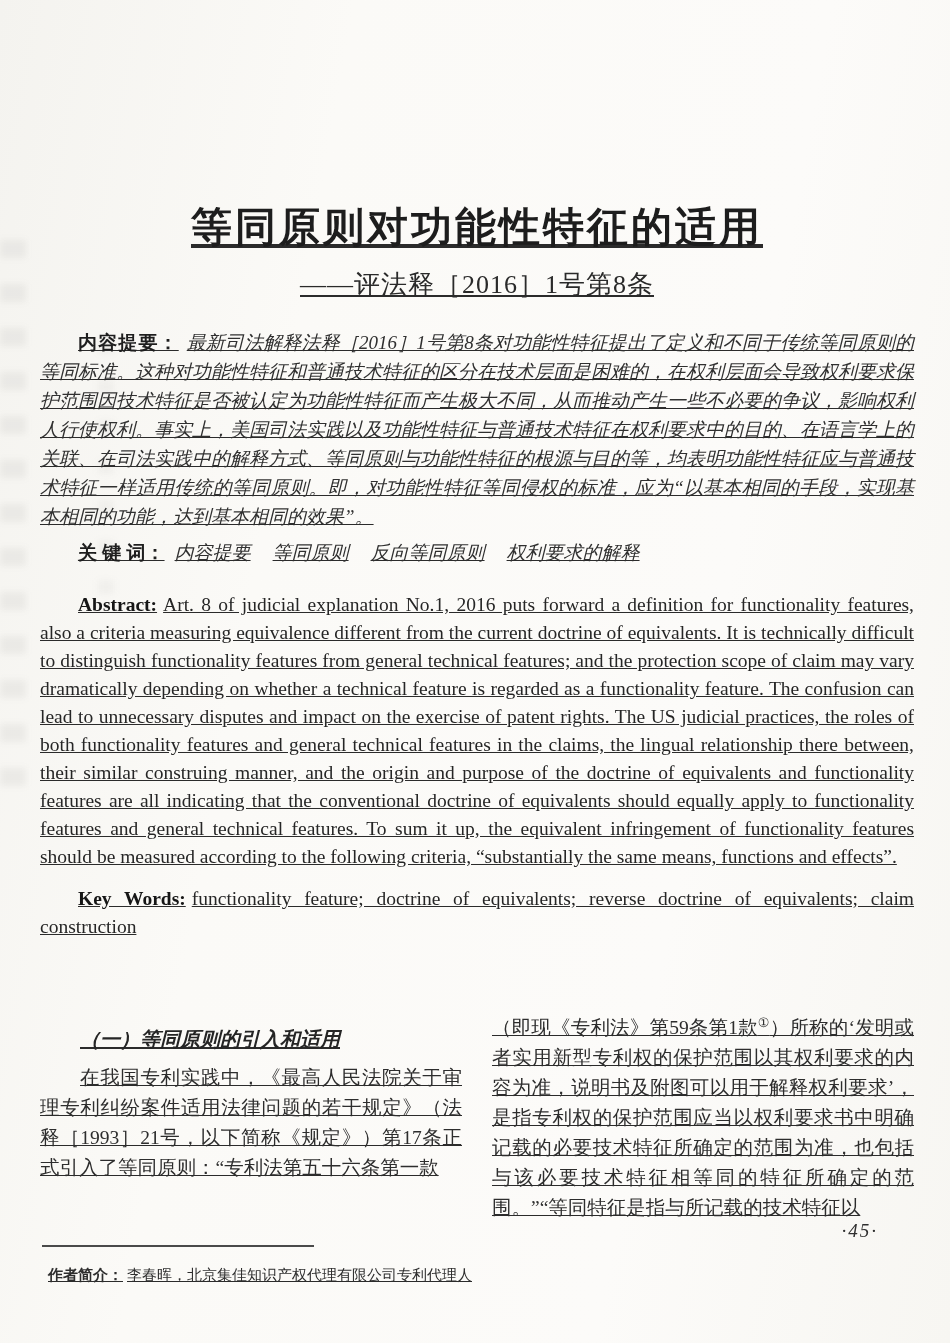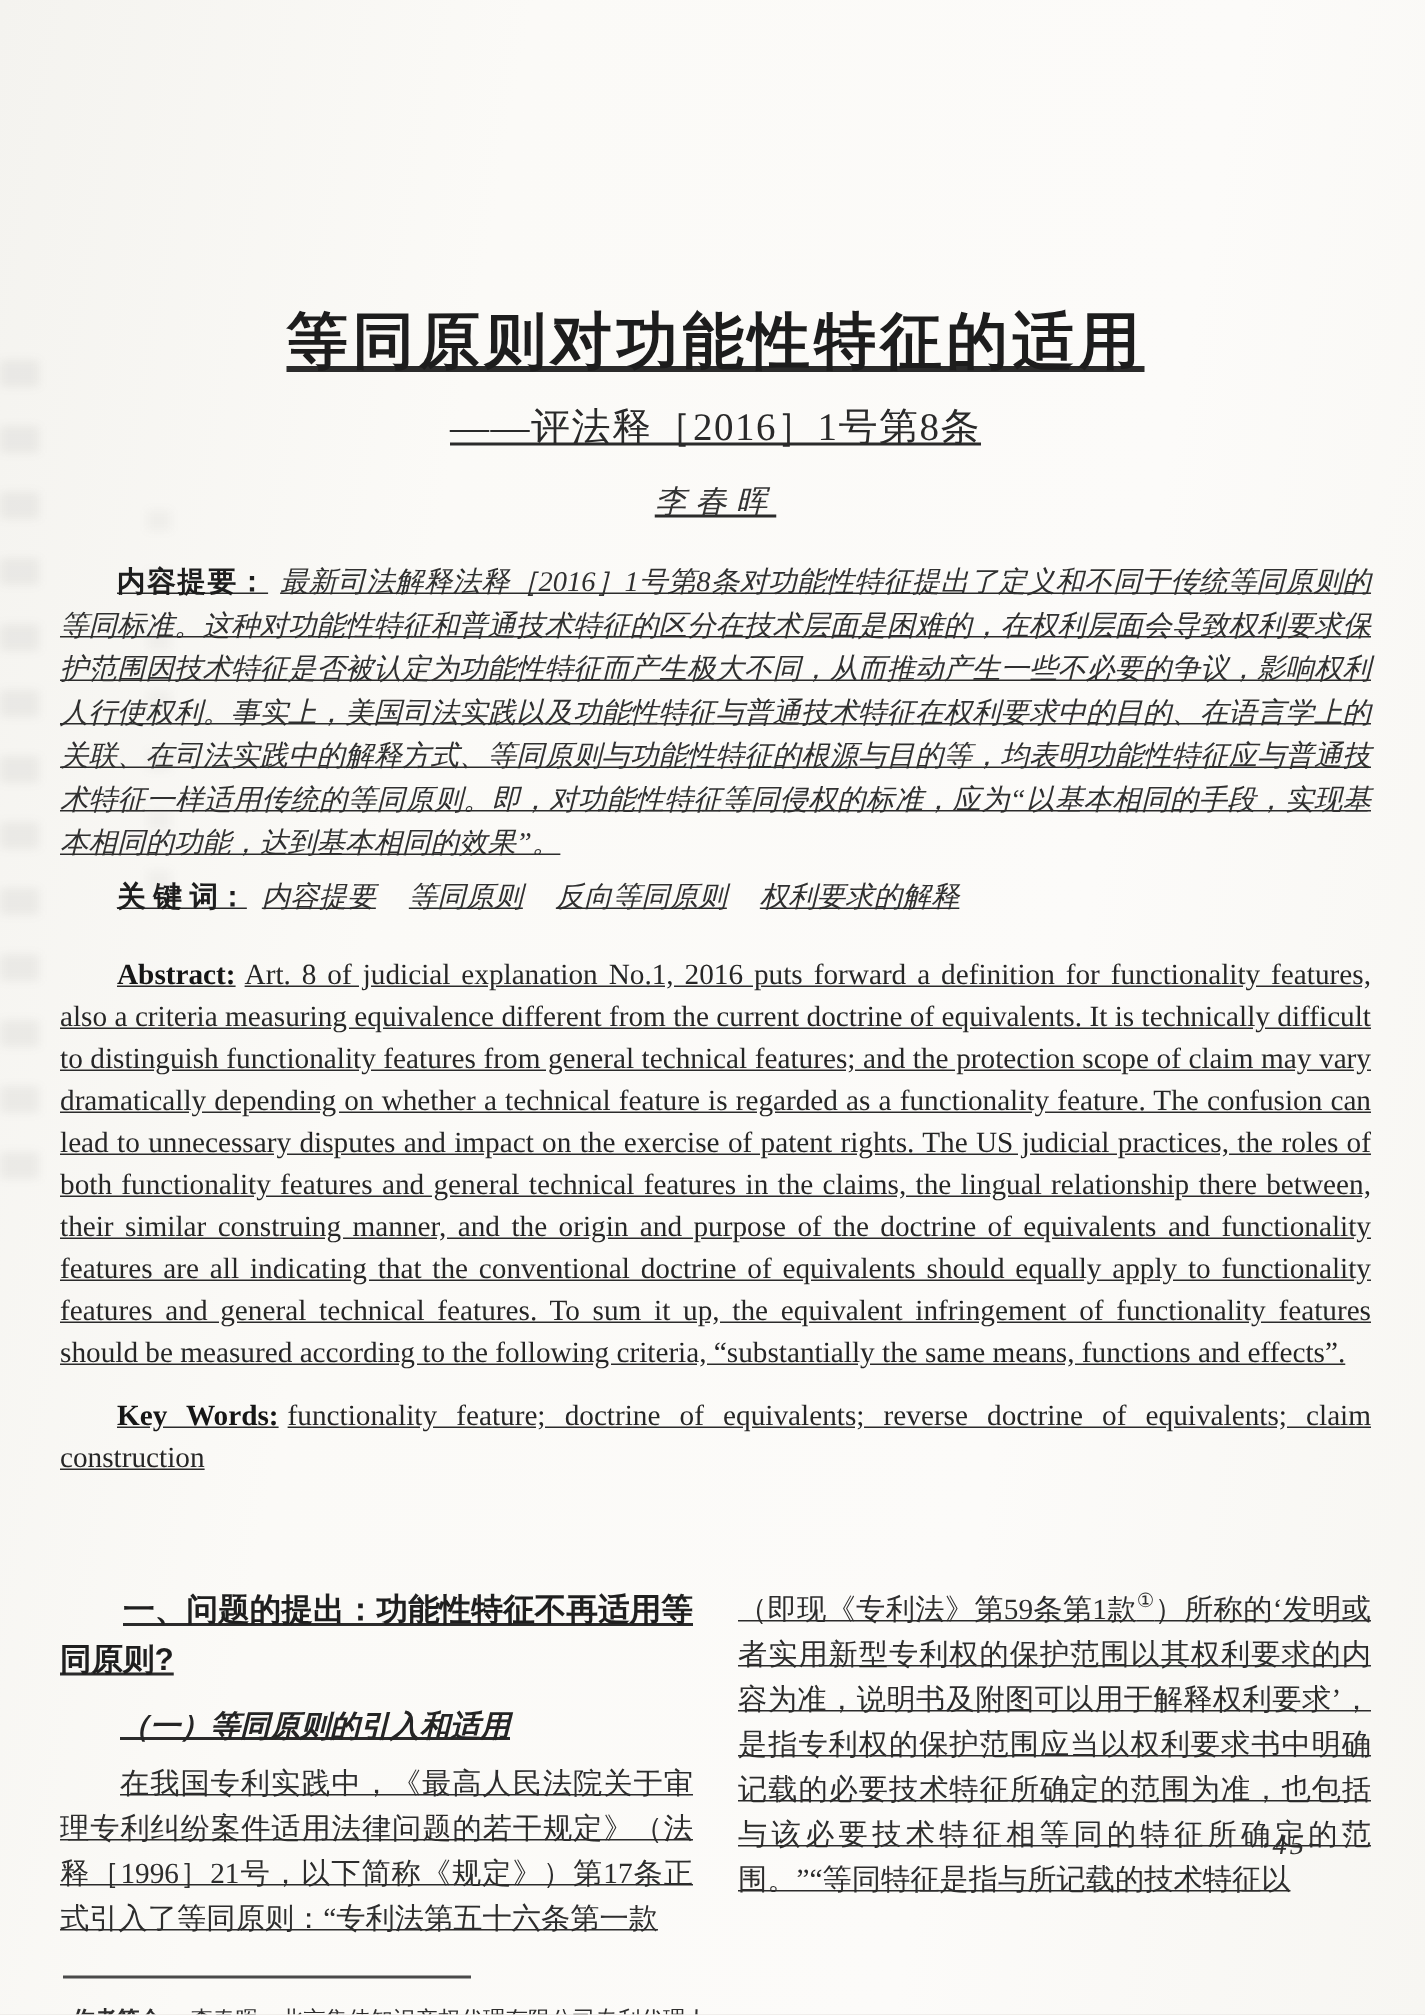--- a/index.html
+++ b/index.html
@@ -189,36 +189,34 @@
 
 <div class="page">
   <div class="scan-ghost"></div>
   <div class="scan-ghost2"></div>
 
   <div class="content">
 
     <div class="title-block">
       <div class="article-title">等同原则对功能性特征的适用</div>
       <div class="article-subtitle">——评法释［2016］1号第8条</div>
-      <div class="article-author">李春晖</div>
     </div>
 
     <p class="cn-abstract"><span class="label">内容提要：</span><span>最新司法解释法释［2016］1号第8条对功能性特征提出了定义和不同于传统等同原则的等同标准。这种对功能性特征和普通技术特征的区分在技术层面是困难的，在权利层面会导致权利要求保护范围因技术特征是否被认定为功能性特征而产生极大不同，从而推动产生一些不必要的争议，影响权利人行使权利。事实上，美国司法实践以及功能性特征与普通技术特征在权利要求中的目的、在语言学上的关联、在司法实践中的解释方式、等同原则与功能性特征的根源与目的等，均表明功能性特征应与普通技术特征一样适用传统的等同原则。即，对功能性特征等同侵权的标准，应为“以基本相同的手段，实现基本相同的功能，达到基本相同的效果”。</span></p>
 
     <p class="cn-keywords"><span class="label">关 键 词：</span><span class="kw">内容提要</span><span class="kw">等同原则</span><span class="kw">反向等同原则</span><span class="kw">权利要求的解释</span></p>
 
     <p class="en-abstract"><span class="label">Abstract:</span><span>Art. 8 of judicial explanation No.1, 2016 puts forward a definition for functionality features, also a criteria measuring equivalence different from the current doctrine of equivalents. It is technically difficult to distinguish functionality features from general technical features; and the protection scope of claim may vary dramatically depending on whether a technical feature is regarded as a functionality feature. The confusion can lead to unnecessary disputes and impact on the exercise of patent rights. The US judicial practices, the roles of both functionality features and general technical features  in the claims, the lingual relationship there between, their similar construing manner, and the origin and purpose of the doctrine of equivalents and functionality features are all indicating that the conventional doctrine of equivalents should equally apply to functionality features and general technical features. To sum it up, the equivalent infringement of functionality features should be measured according to the following criteria, “substantially the same means, functions and effects”.</span></p>
 
     <p class="en-keywords"><span class="label">Key Words:</span><span>functionality feature; doctrine of equivalents; reverse doctrine of equivalents; claim construction</span></p>
 
     <div class="columns">
       <div class="col">
-        <div class="section-heading"><span class="lead-indent"></span><span>一、问题的提出：功能性特征不再适用等同原则?</span></div>
         <div class="sub-heading">（一）等同原则的引入和适用</div>
-        <p class="body-para">在我国专利实践中，《最高人民法院关于审理专利纠纷案件适用法律问题的若干规定》（法释［1996］21号，以下简称《规定》）第17条正式引入了等同原则：“专利法第五十六条第一款</p>
+        <p class="body-para">在我国专利实践中，《最高人民法院关于审理专利纠纷案件适用法律问题的若干规定》（法释［1993］21号，以下简称《规定》）第17条正式引入了等同原则：“专利法第五十六条第一款</p>
       </div>
       <div class="col">
         <p class="body-para no-indent"><span>（即现《专利法》第59条第1款</span><span class="fn-ref">①</span><span>）所称的‘发明或者实用新型专利权的保护范围以其权利要求的内容为准，说明书及附图可以用于解释权利要求’，是指专利权的保护范围应当以权利要求书中明确记载的必要技术特征所确定的范围为准，也包括与该必要技术特征相等同的特征所确定的范围。”“等同特征是指与所记载的技术特征以</span></p>
       </div>
     </div>
 
     <div class="footnote-block">
       <hr class="footnote-rule">
       <div class="footnote-lines">
         <div><span class="label">作者简介：</span><span>李春晖，北京集佳知识产权代理有限公司专利代理人</span></div>

